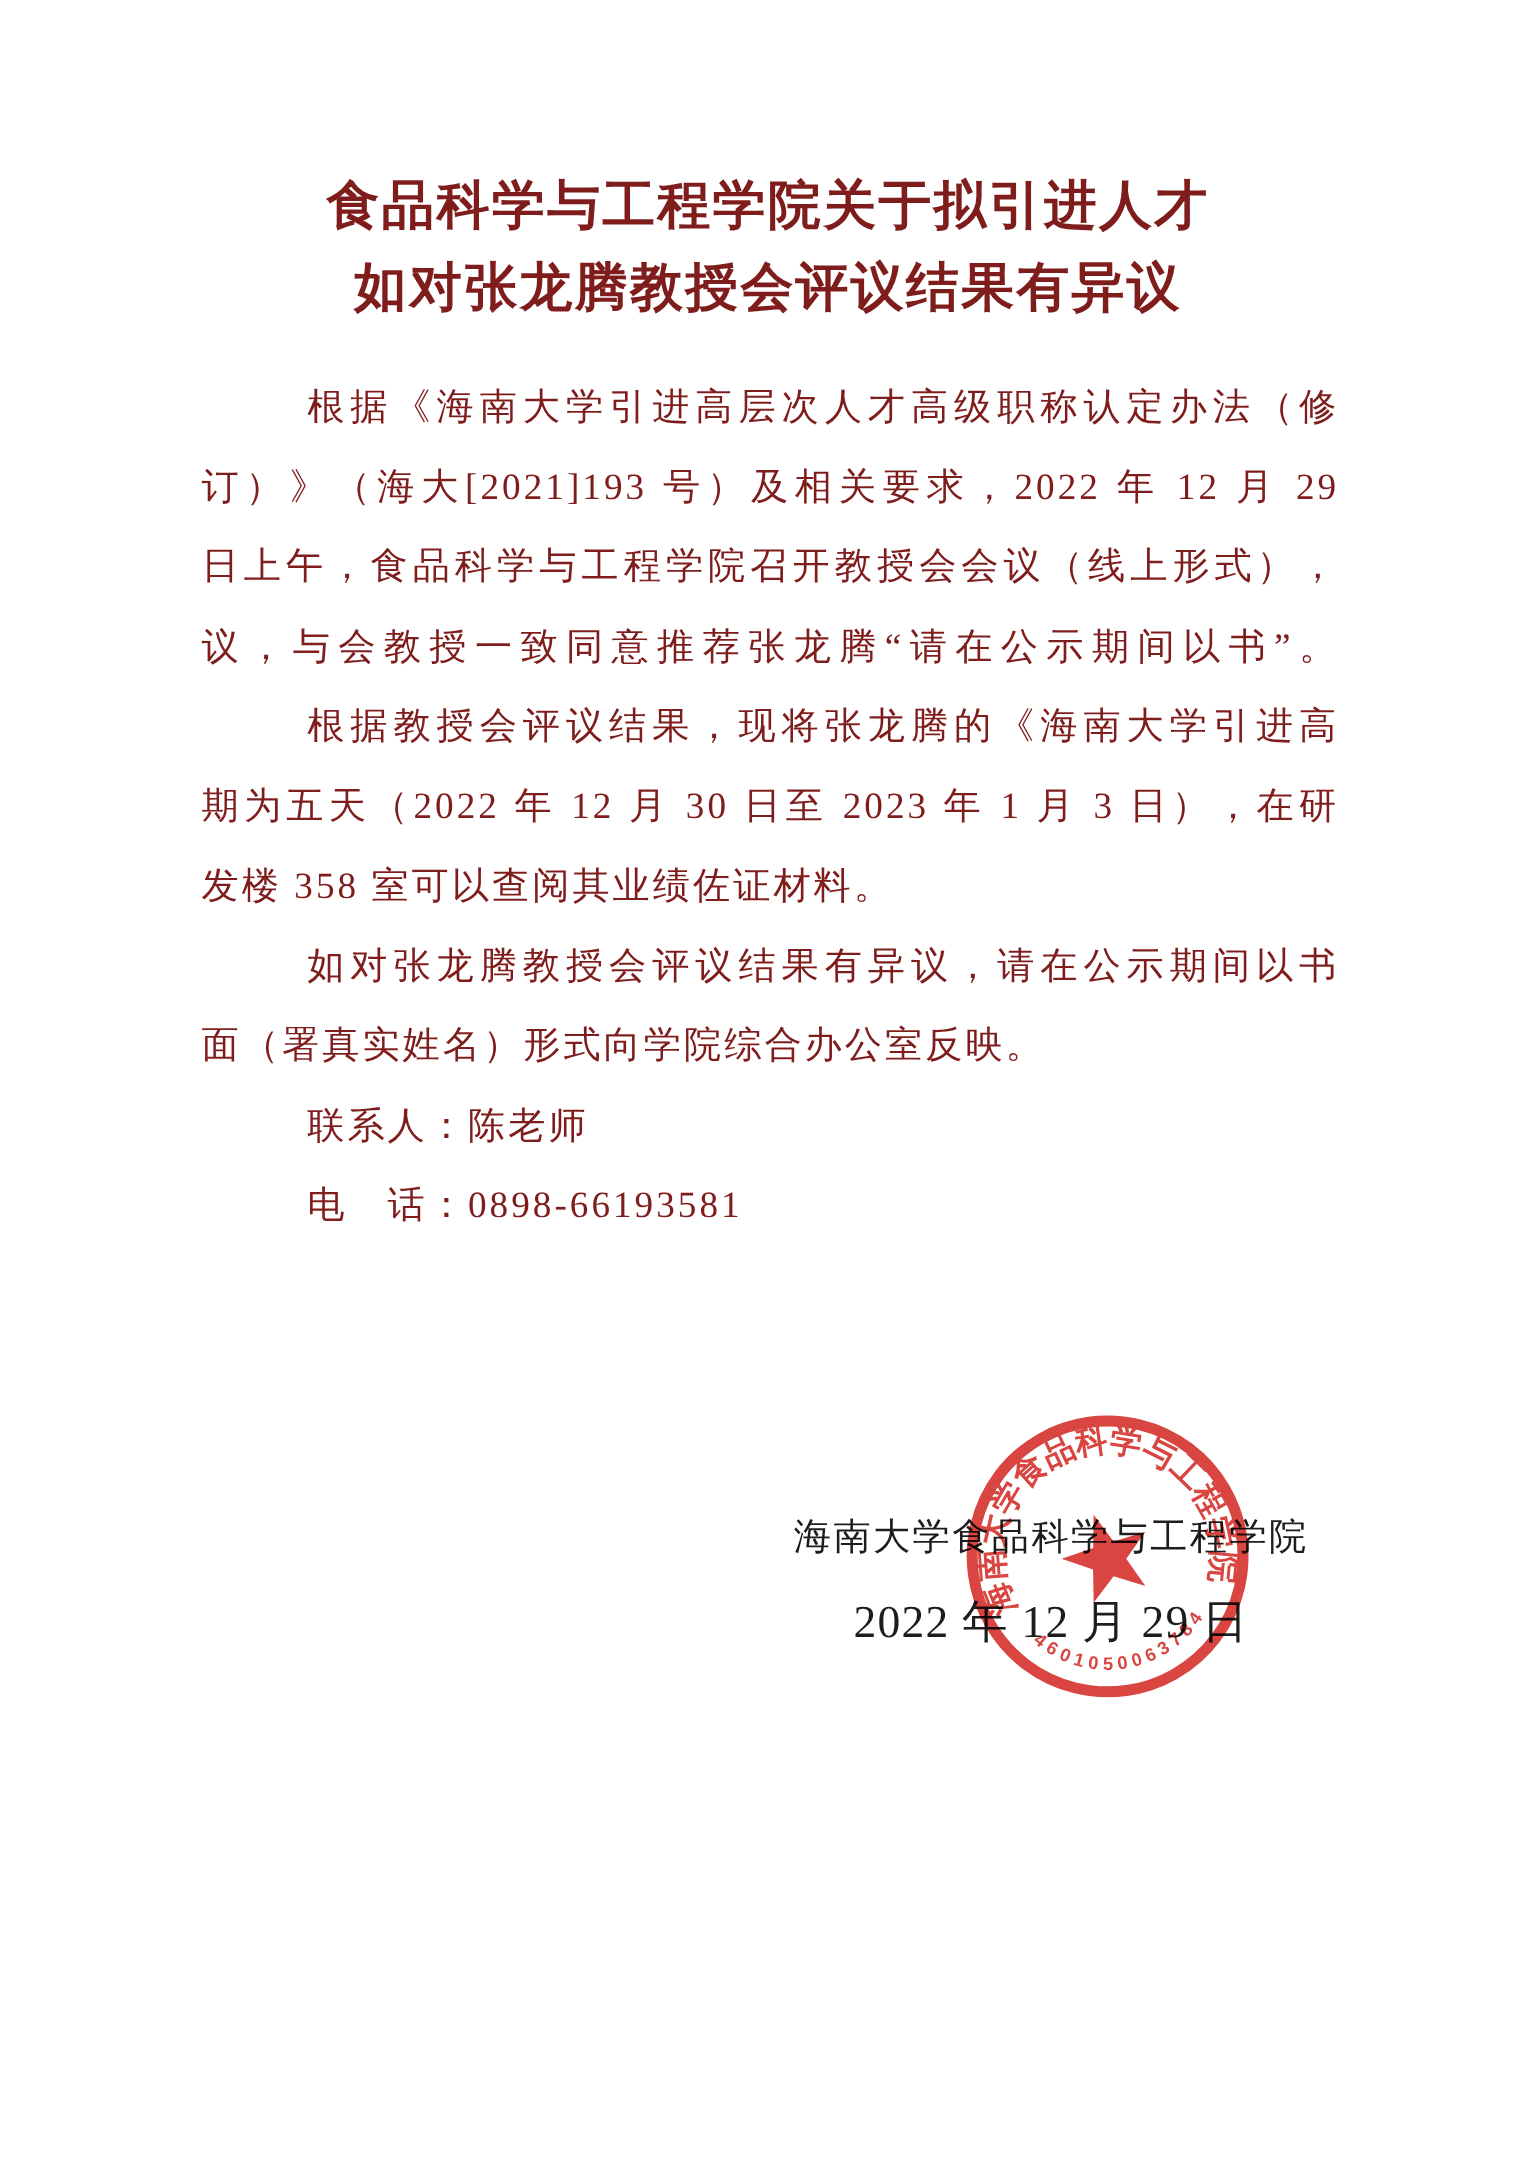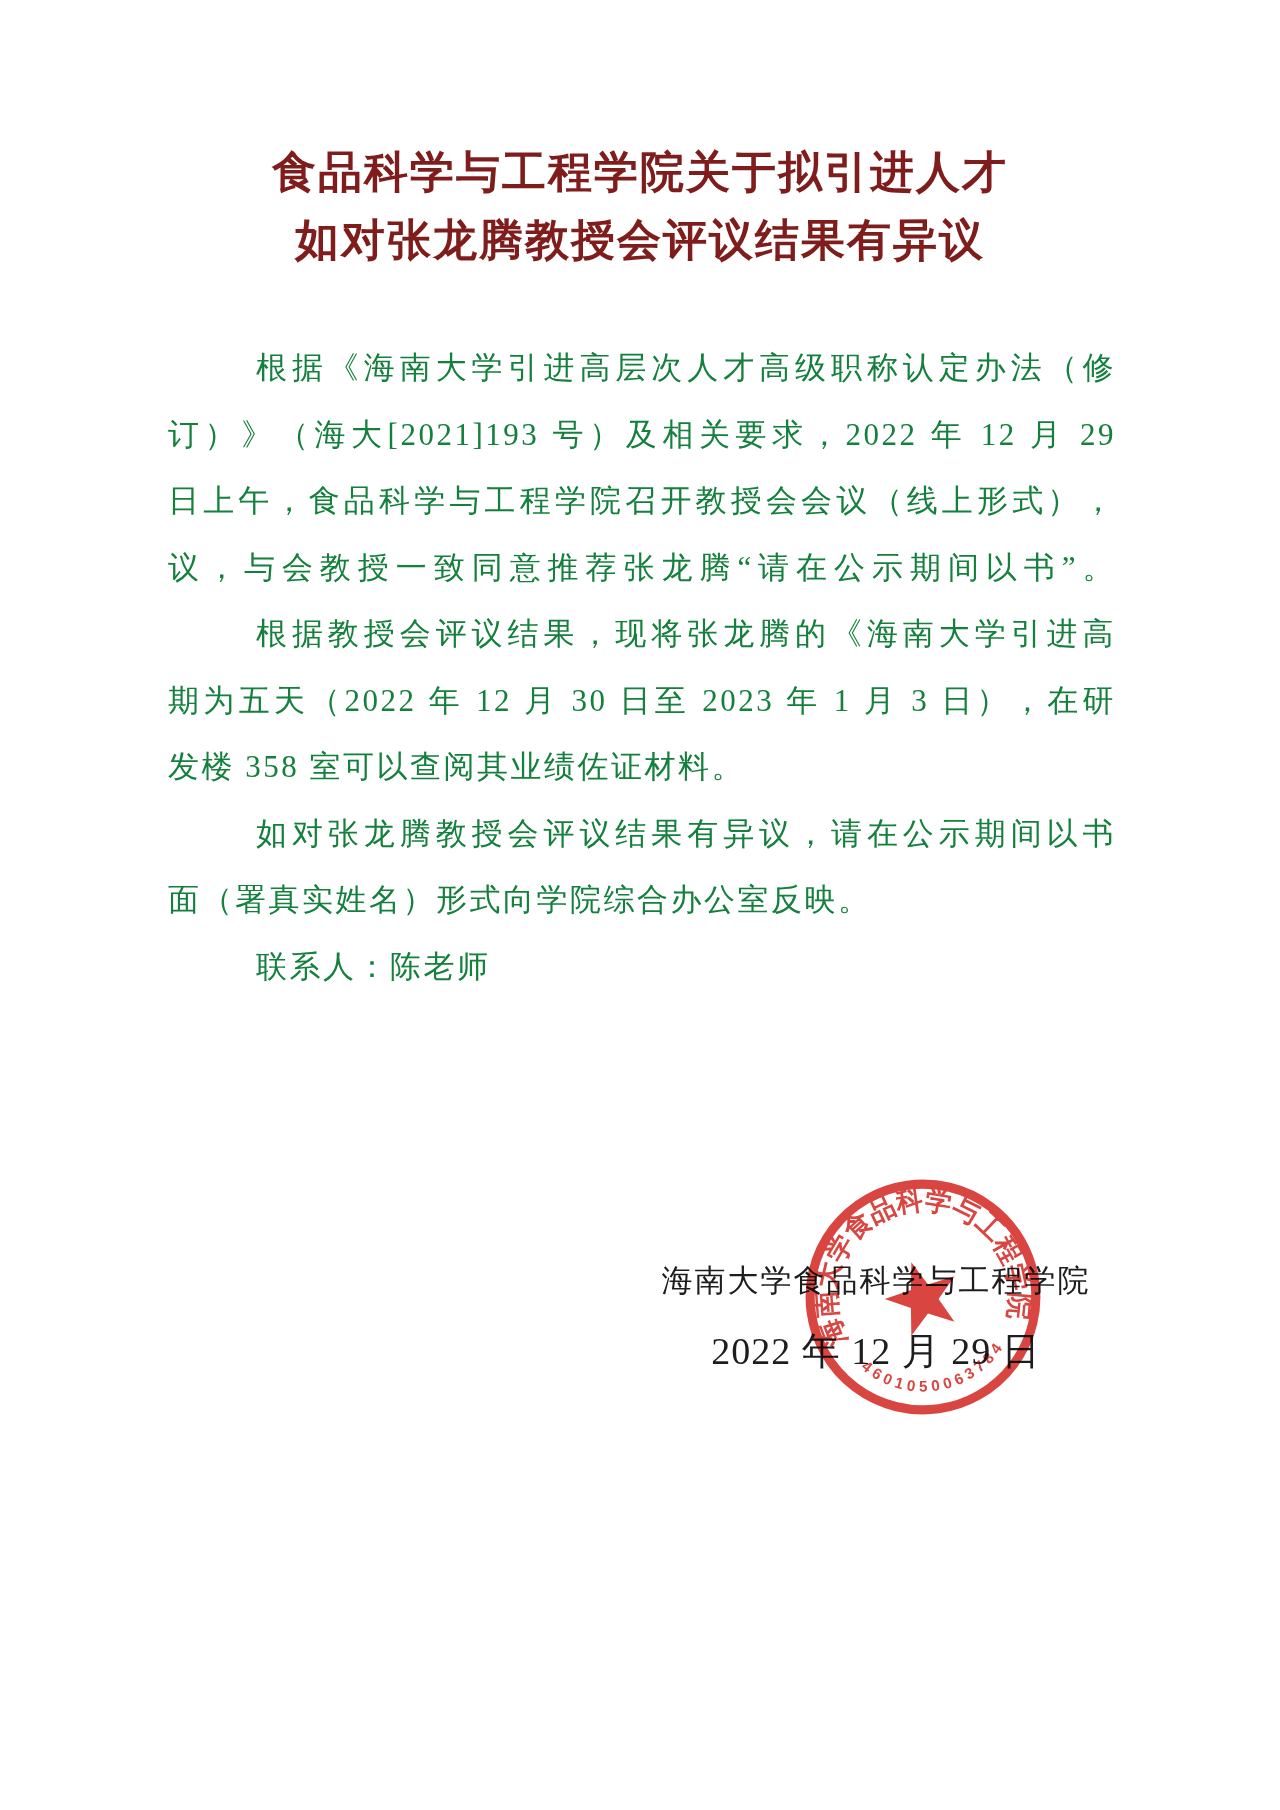--- a/index.html
+++ b/index.html
@@ -16,25 +16,25 @@
     position:absolute;top:138px;left:165px;width:950px;
     text-align:center;
     font-family:"Liberation Sans", sans-serif;
     font-weight:900;
     font-size:44px;
     line-height:68px;
     letter-spacing:2px;
     color:#7f1d1d;
   }
   .body-block{
-    position:absolute;top:335px;left:168px;width:948px;
+    position:absolute;top:306px;left:168px;width:948px;
     font-size:31px;
     line-height:66.5px;
     letter-spacing:2.5px;
-    color:#15803d;
+    color:#7f1d1d;
   }
   .bline{white-space:nowrap;}
   .bline.justify{
     white-space:normal;
     text-align:justify;
     text-align-last:justify;
   }
   .bline.indent{text-indent:88px;}
   .signature-org{
     position:absolute;top:1260px;left:650px;width:452px;
@@ -76,20 +76,21 @@
     <div class="bline justify indent">根据《海南大学引进高层次人才高级职称认定办法（修</div>
     <div class="bline justify">订）》（海大[2021]193 号）及相关要求，2022 年 12 月 29</div>
     <div class="bline justify">日上午，食品科学与工程学院召开教授会会议（线上形式），</div>
     <div class="bline justify">议，与会教授一致同意推荐张龙腾“请在公示期间以书”。</div>
     <div class="bline justify indent">根据教授会评议结果，现将张龙腾的《海南大学引进高</div>
     <div class="bline justify">期为五天（2022 年 12 月 30 日至 2023 年 1 月 3 日），在研</div>
     <div class="bline">发楼 358 室可以查阅其业绩佐证材料。</div>
     <div class="bline justify indent">如对张龙腾教授会评议结果有异议，请在公示期间以书</div>
     <div class="bline">面（署真实姓名）形式向学院综合办公室反映。</div>
     <div class="bline indent">联系人：陈老师</div>
+    <div class="bline indent">电　话：0898-66193581</div>
   </div>
 
   <div class="signature-org">海南大学食品科学与工程学院</div>
   <div class="signature-date">2022 年 12 月 29 日</div>
 
   <div class="seal">
     <svg viewBox="0 0 240 240" xmlns="http://www.w3.org/2000/svg">
       <defs>
         <path id="ringPath" d="M 42.1 156.4 A 86 86 0 1 1 197.9 156.4" fill="none"></path>
         <path id="codePath" d="M 46.7 177.3 A 93 93 0 0 0 193.3 177.3" fill="none"></path>

